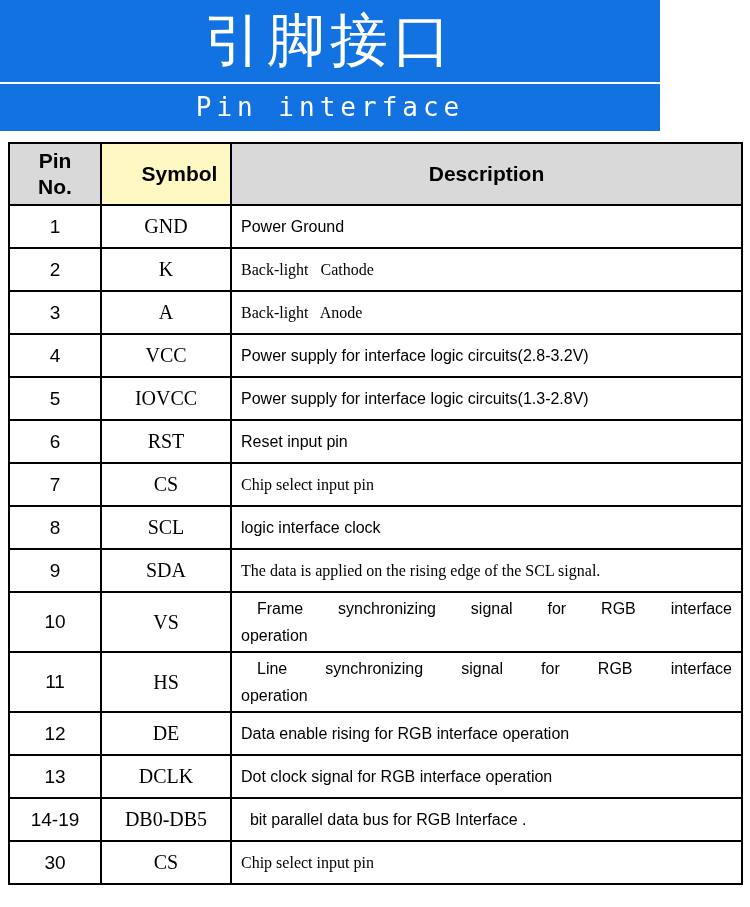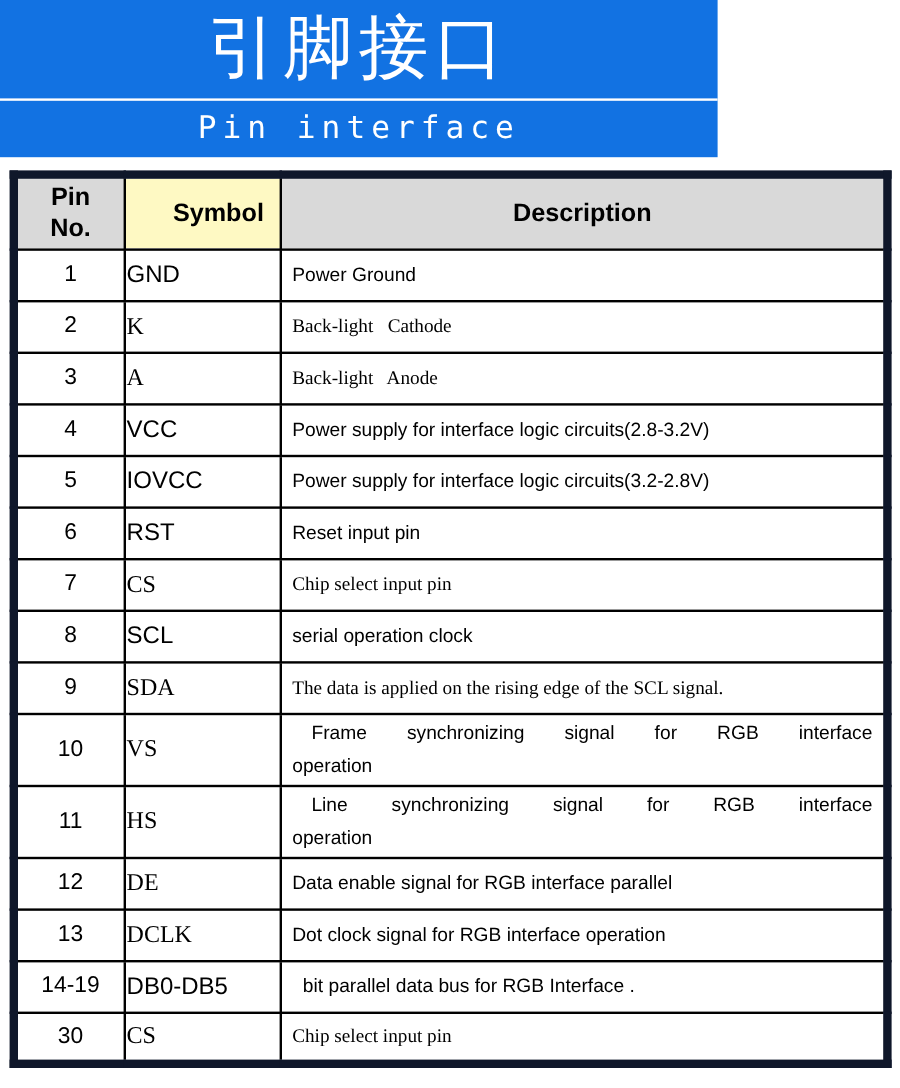--- a/index.html
+++ b/index.html
@@ -5,21 +5,21 @@
   * { box-sizing: border-box; }
   html, body {
     margin: 0; padding: 0;
     width: 750px; height: 907px;
     background: #ffffff;
     font-family: "Liberation Sans", sans-serif;
     color: #000;
   }
   
   .banner {
-    width: 598px; height: 131px;
+    width: 660px; height: 131px;
     background: #1272e2;
     color: #ffffff;
     overflow: hidden;
   }
   .banner-title {
     text-align: center;
     font-size: 58px;
     line-height: 74px;
     padding-top: 3px;
     letter-spacing: 5px;
@@ -38,21 +38,21 @@
     font-size: 26px;
     letter-spacing: 5px;
     line-height: 30px;
   }
   
   table.pin-table {
     border-collapse: collapse;
     table-layout: fixed;
     width: 735px;
     margin: 11px 0 0 8px;
-    border: 7px solid #0f172a;
+    border: 2px solid #0f172a;
   }
   .pin-table th, .pin-table td {
     border: 2px solid #000;
     vertical-align: middle;
     overflow: hidden;
   }
   .pin-table thead tr { height: 62px; }
   .pin-table th {
     background: #d9d9d9;
     font-size: 21px;
@@ -62,22 +62,23 @@
   }
   .col-pin    { width: 92px; }
   .col-symbol { width: 130px; }
   .pin-table tbody tr { height: 43px; }
   .pin-table tbody tr.tall { height: 59px; }
   td.pin {
     text-align: center;
     font-size: 19px;
   }
   td.symbol {
-    text-align: left;
+    text-align: center;
     font-size: 20px;
+    font-family: Liberation Serif, serif;
   }
   td.desc {
     padding: 2px 9px;
     font-size: 16px;
     line-height: 27px;
     text-align: left;
   }
   .serif { font-family: "Liberation Serif", serif; }
   td.desc .jline {
     text-align: justify;
@@ -122,36 +123,36 @@
         <td class="desc serif">Back-light &nbsp; Anode</td>
       </tr>
       <tr>
         <td class="pin">4</td>
         <td class="symbol">VCC</td>
         <td class="desc">Power supply for interface logic circuits(2.8-3.2V)</td>
       </tr>
       <tr>
         <td class="pin">5</td>
         <td class="symbol">IOVCC</td>
-        <td class="desc">Power supply for interface logic circuits(3.2-2.8V)</td>
+        <td class="desc">Power supply for interface logic circuits(1.3-2.8V)</td>
       </tr>
       <tr>
         <td class="pin">6</td>
         <td class="symbol">RST</td>
         <td class="desc">Reset input pin</td>
       </tr>
       <tr>
         <td class="pin">7</td>
         <td class="symbol serif">CS</td>
         <td class="desc serif">Chip select input pin</td>
       </tr>
       <tr>
         <td class="pin">8</td>
         <td class="symbol">SCL</td>
-        <td class="desc">serial operation clock</td>
+        <td class="desc">logic interface clock</td>
       </tr>
       <tr>
         <td class="pin">9</td>
         <td class="symbol serif">SDA</td>
         <td class="desc serif">The data is applied on the rising edge of the SCL signal.</td>
       </tr>
       <tr class="tall">
         <td class="pin">10</td>
         <td class="symbol serif">VS</td>
         <td class="desc">
@@ -163,21 +164,21 @@
         <td class="pin">11</td>
         <td class="symbol serif">HS</td>
         <td class="desc">
           <div class="jline">Line synchronizing signal for RGB interface</div>
           <div>operation</div>
         </td>
       </tr>
       <tr>
         <td class="pin">12</td>
         <td class="symbol serif">DE</td>
-        <td class="desc">Data enable signal for RGB interface parallel</td>
+        <td class="desc">Data enable rising for RGB interface operation</td>
       </tr>
       <tr>
         <td class="pin">13</td>
         <td class="symbol serif">DCLK</td>
         <td class="desc">Dot clock signal for RGB interface operation</td>
       </tr>
       <tr>
         <td class="pin">14-19</td>
         <td class="symbol">DB0-DB5</td>
         <td class="desc">&nbsp; bit parallel data bus for RGB Interface .</td>

